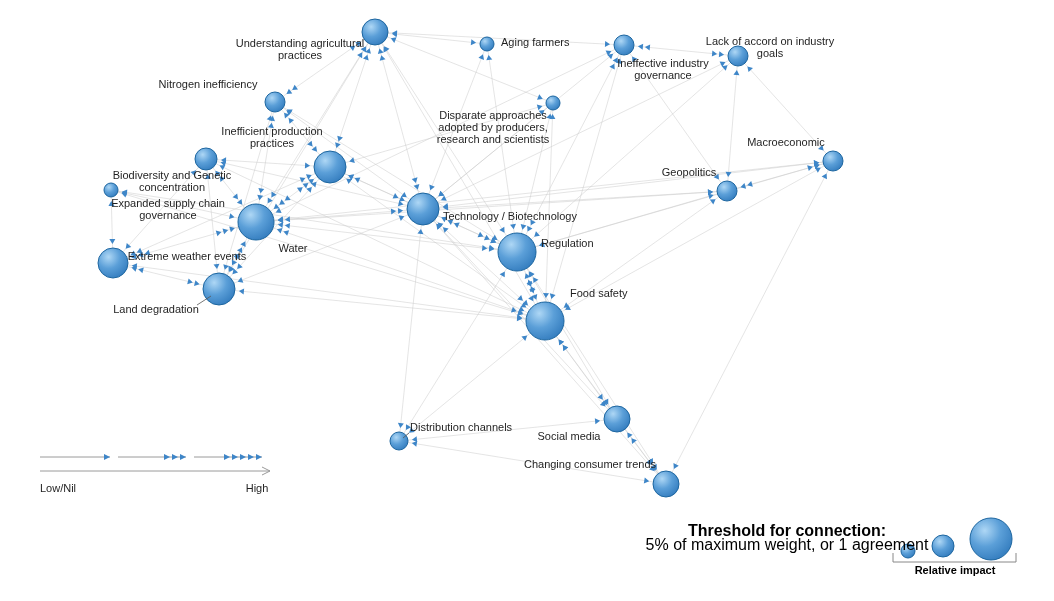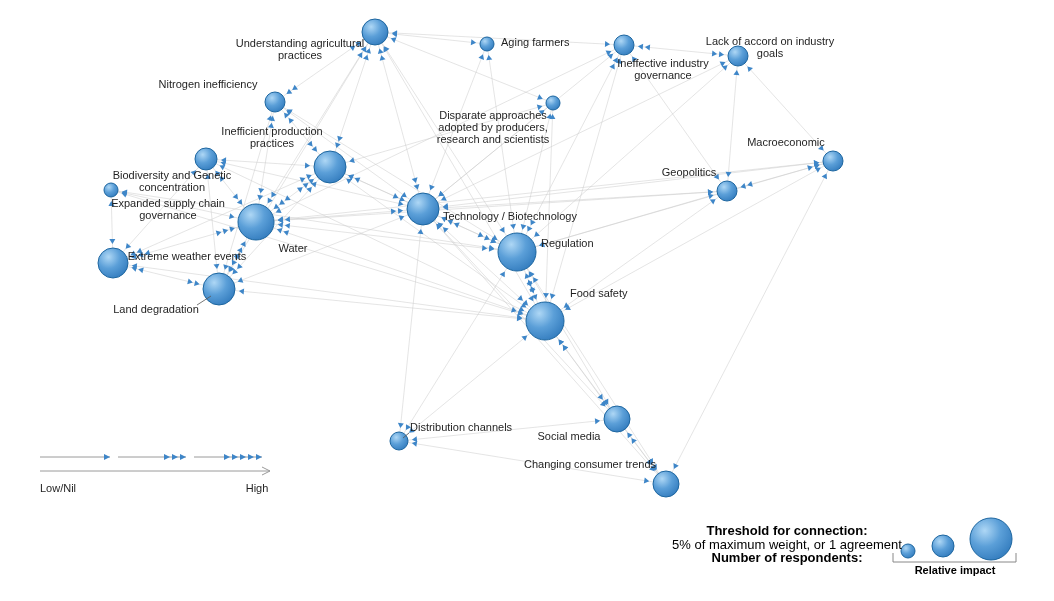--- a/index.html
+++ b/index.html
@@ -7,21 +7,21 @@
     width:1054px;height:601px;background:#ffffff;
     font-family:"Liberation Sans",sans-serif;
     position:relative;overflow:hidden;color:#111;
   }
   #net{position:absolute;left:0;top:0;}
   .nlabel{font-size:11px;fill:#1f1f1f;}
   .legend-text{font-size:11px;fill:#1f1f1f;}
   .blabel{font-size:11px;font-weight:bold;fill:#000;}
   .threshold-block{
     position:absolute;left:612px;top:524px;width:350px;
-    text-align:center;font-size:13px;line-height:13.5px;color:#000;
+    text-align:center;font-size:16px;line-height:13.5px;color:#000;
   }
   .threshold-block .bold{font-weight:bold;}
 </style>
 </head>
 <body>
 
 <svg id="net" width="1054" height="601" viewBox="0 0 1054 601">
   <defs>
     <radialGradient id="nodeGrad" cx="0.35" cy="0.3" r="0.85">
       <stop offset="0%" stop-color="#aed7f5"></stop>
@@ -409,14 +409,13 @@
       <circle cx="943" cy="546" r="11" fill="url(#nodeGrad)" stroke="#1d66a0" stroke-width="1"></circle>
       <circle cx="991" cy="539" r="21" fill="url(#nodeGrad)" stroke="#1d66a0" stroke-width="1"></circle>
       <path d="M893,553 L893,562 L1016,562 L1016,553" fill="none" stroke="#888" stroke-width="1"></path>
       <text x="955" y="574" text-anchor="middle" class="blabel">Relative impact</text>
     </g>
   </svg>
 
 <div class="threshold-block">
   <div class="bold">Threshold for connection:</div>
   <div>5% of maximum weight, or 1 agreement</div>
-  <div class="bold">Number of respondents:</div>
 </div>
 
 </body></html>

